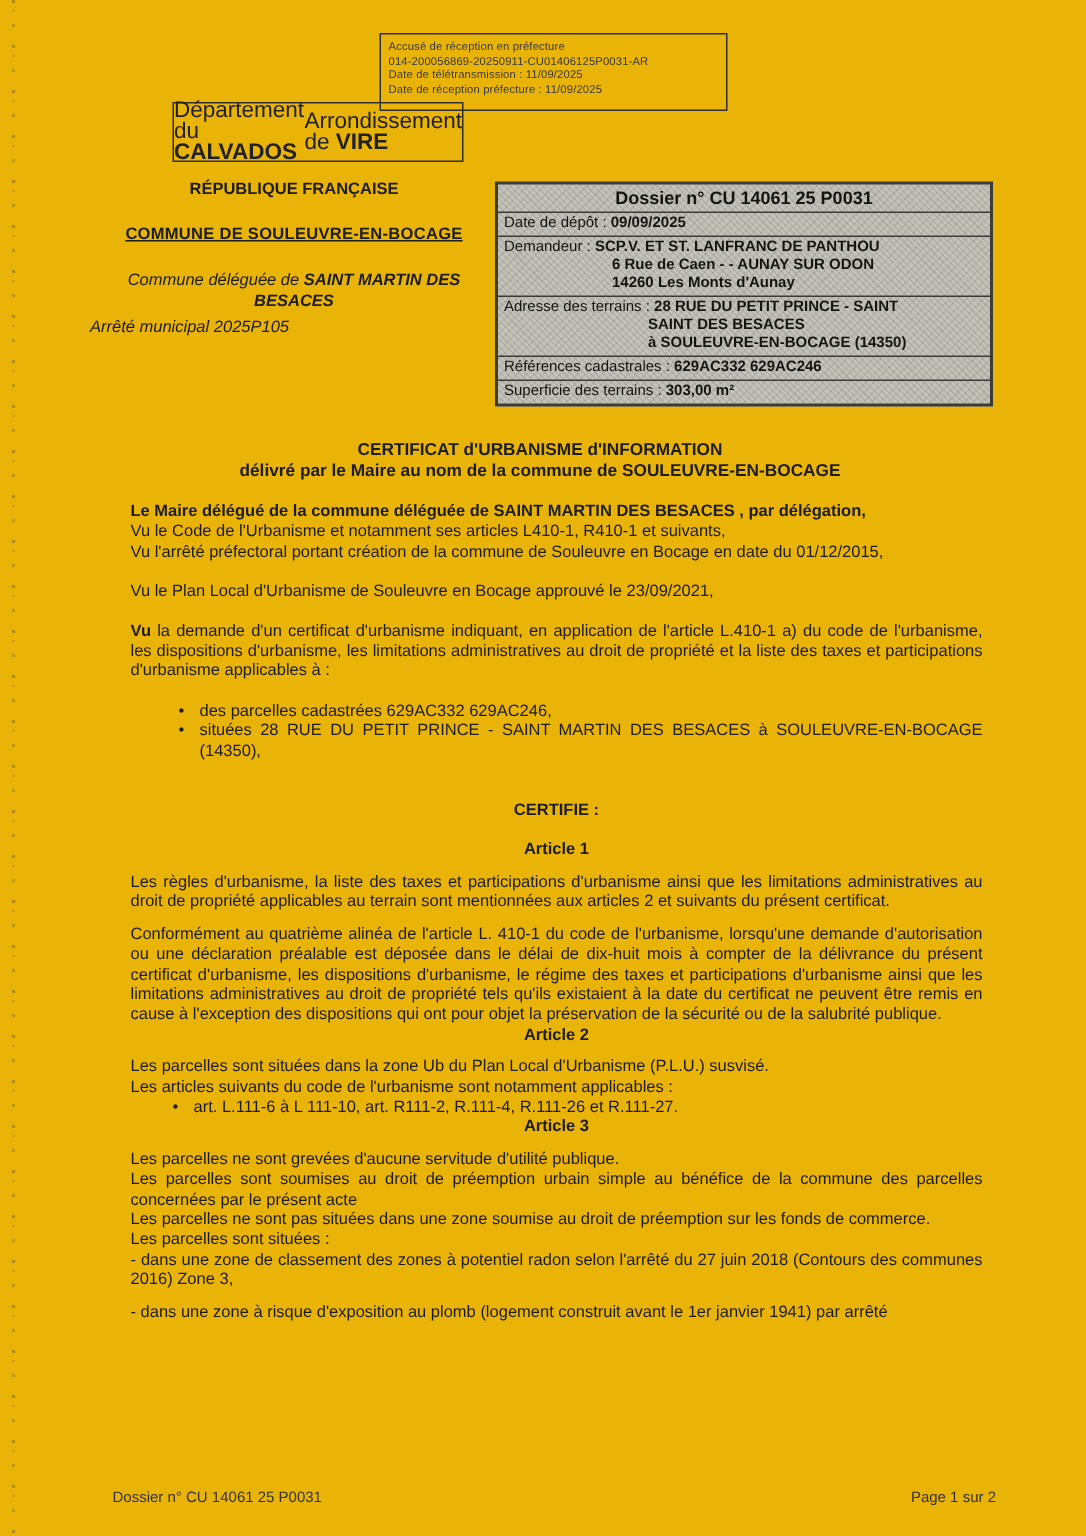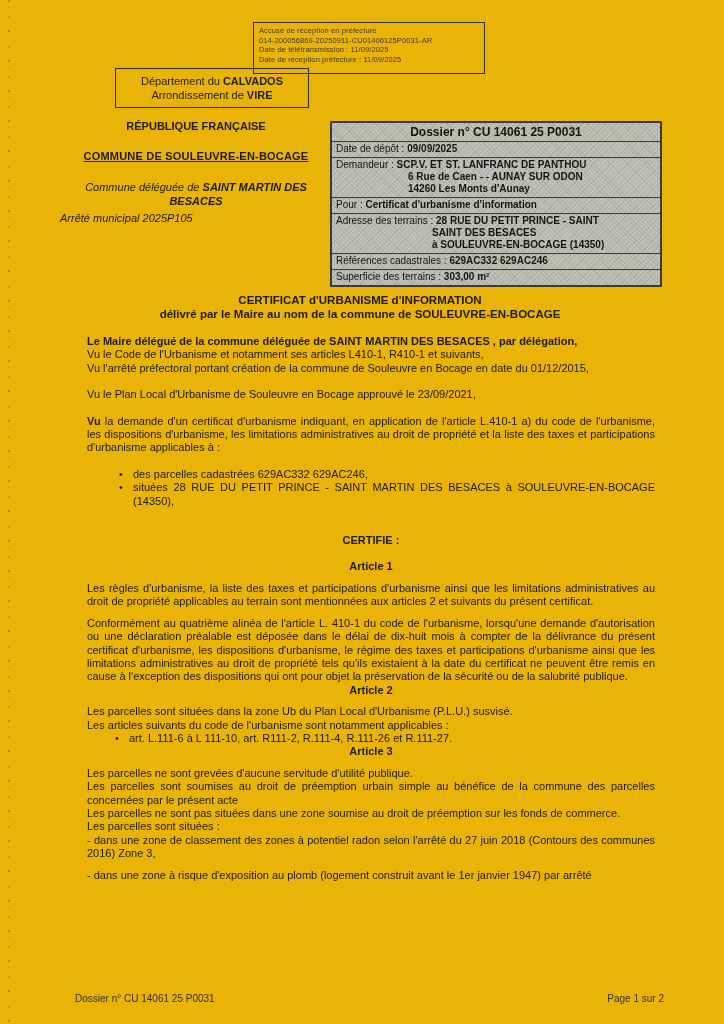--- a/index.html
+++ b/index.html
@@ -30,22 +30,22 @@
     border:1px solid #2f2f2f;
     padding:3px 5px;
     font-size:7.5px;line-height:9.5px;color:#3a3a3a;
     letter-spacing:.1px;
   }
 
   
   .dept-box{
     position:absolute;left:115px;top:68px;width:192px;height:38px;
     border:1px solid #2f2f2f;
-    display:flex;flex-direction:column;justify-content:center;align-items:center;
-    font-size:11px;line-height:14px;color:#222;
+    display:flex;flex-direction:row;justify-content:center;align-items:center;
+    font-size:15px;line-height:14px;color:#222;
   }
   .dept-box b{font-weight:bold;}
 
   
   .left-col{position:absolute;left:60px;top:120px;width:272px;text-align:center;}
   .republique{font-weight:bold;font-size:11px;margin:0 0 18px 0;}
   .commune{font-weight:bold;font-size:11px;text-decoration:underline;margin:0 0 18px 0;letter-spacing:.2px;}
   .delegated{font-style:italic;font-size:11px;line-height:14px;margin:4px;}
   .delegated b{font-weight:bold;}
   .arrete{font-style:italic;font-size:11px;text-align:left;margin:2px 0 0 0;}
@@ -124,24 +124,20 @@
     <div class="dt-row">
       <span class="dt-label">Date de dépôt :</span>
       <span class="dt-value">09/09/2025</span>
     </div>
     <div class="dt-row">
       <div><span class="dt-label">Demandeur :</span> <span class="dt-value">SCP.V. ET ST. LANFRANC DE PANTHOU</span></div>
       <div class="dt-cont">6 Rue de Caen -  - AUNAY SUR ODON</div>
       <div class="dt-cont">14260 Les Monts d'Aunay</div>
     </div>
     <div class="dt-row">
-      <span class="dt-label">Pour :</span>
-      <span class="dt-value">Certificat d'urbanisme d'information</span>
-    </div>
-    <div class="dt-row">
       <div><span class="dt-label">Adresse des terrains :</span> <span class="dt-value">28 RUE DU PETIT PRINCE - SAINT</span></div>
       <div class="dt-cont2">SAINT DES BESACES</div>
       <div class="dt-cont2">à SOULEUVRE-EN-BOCAGE (14350)</div>
     </div>
     <div class="dt-row">
       <span class="dt-label">Références cadastrales :</span>
       <span class="dt-value">629AC332 629AC246</span>
     </div>
     <div class="dt-row">
       <span class="dt-label">Superficie des terrains :</span>
@@ -189,20 +185,20 @@
       <span>art. L.111-6 à L 111-10, art. R111-2, R.111-4, R.111-26 et R.111-27.</span>
     </div>
     <p class="center-head">Article 3</p>
     <div class="gap-sm"></div>
     <p class="para">Les parcelles ne sont grevées d'aucune servitude d'utilité publique.</p>
     <p class="para j">Les parcelles sont soumises au droit de préemption urbain simple au bénéfice de la commune des parcelles concernées par le présent acte</p>
     <p class="para">Les parcelles ne sont pas situées dans une zone soumise au droit de préemption sur les fonds de commerce.</p>
     <p class="para">Les parcelles sont situées :</p>
     <p class="para j">- dans une zone de classement des zones à potentiel radon selon l'arrêté du 27 juin 2018 (Contours des communes 2016) Zone 3,</p>
     <div class="gap-sm"></div>
-    <p class="para j">- dans une zone à risque d'exposition au plomb (logement construit avant le 1er janvier 1947) par arrêté</p>
+    <p class="para j">- dans une zone à risque d'exposition au plomb (logement construit avant le 1er janvier 1941) par arrêté</p>
   </div>
 
   <div class="footer">
     <span>Dossier n° CU 14061 25 P0031</span>
     <span>Page 1 sur 2</span>
   </div>
 </div>
 
 </body></html>

